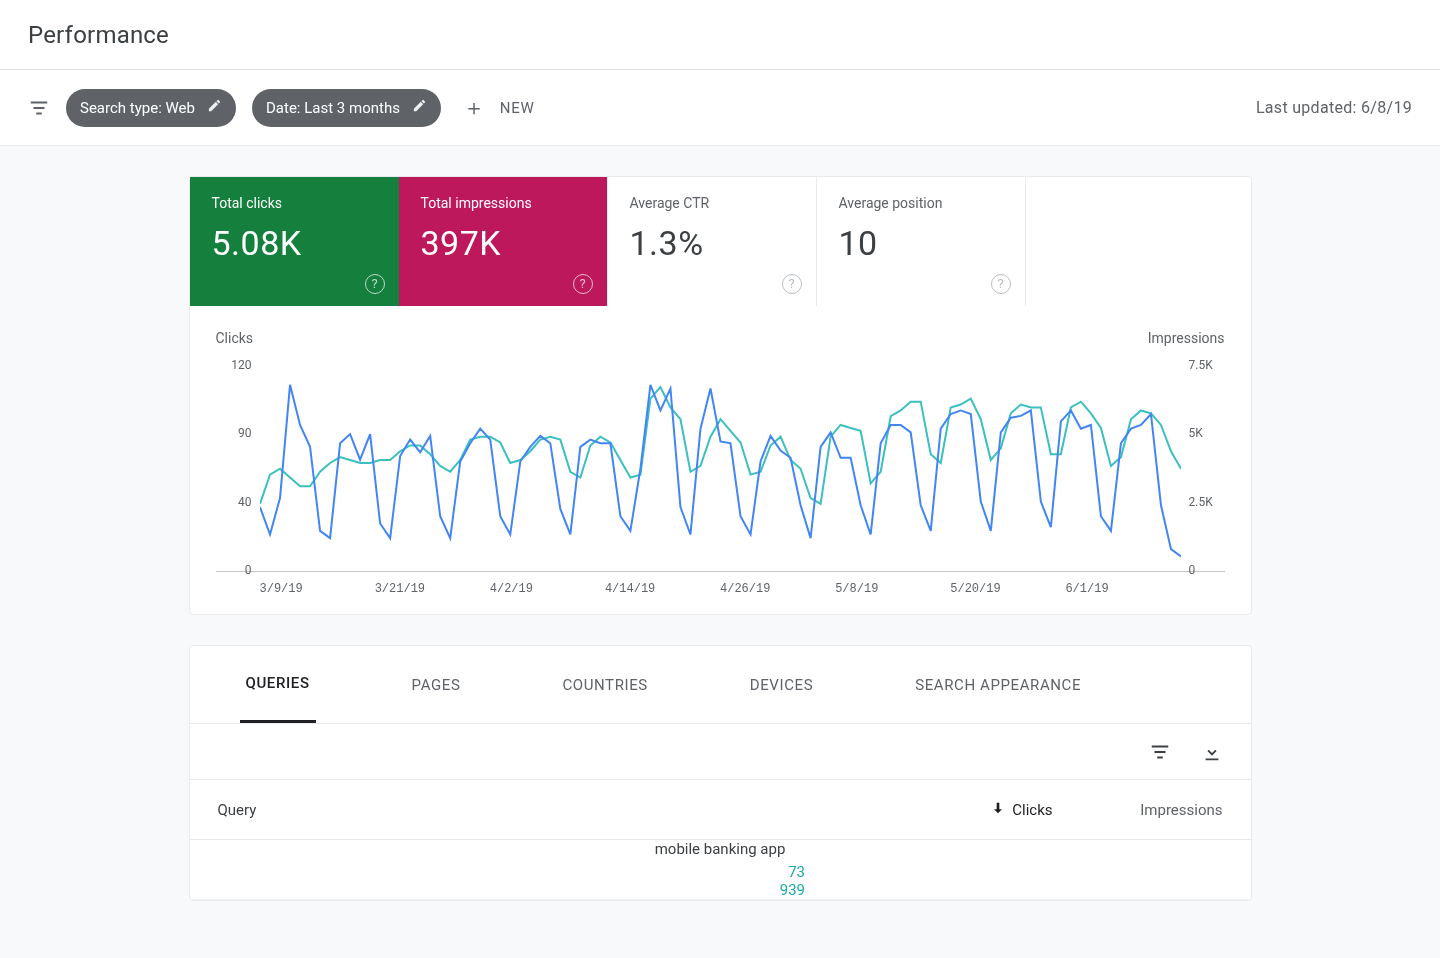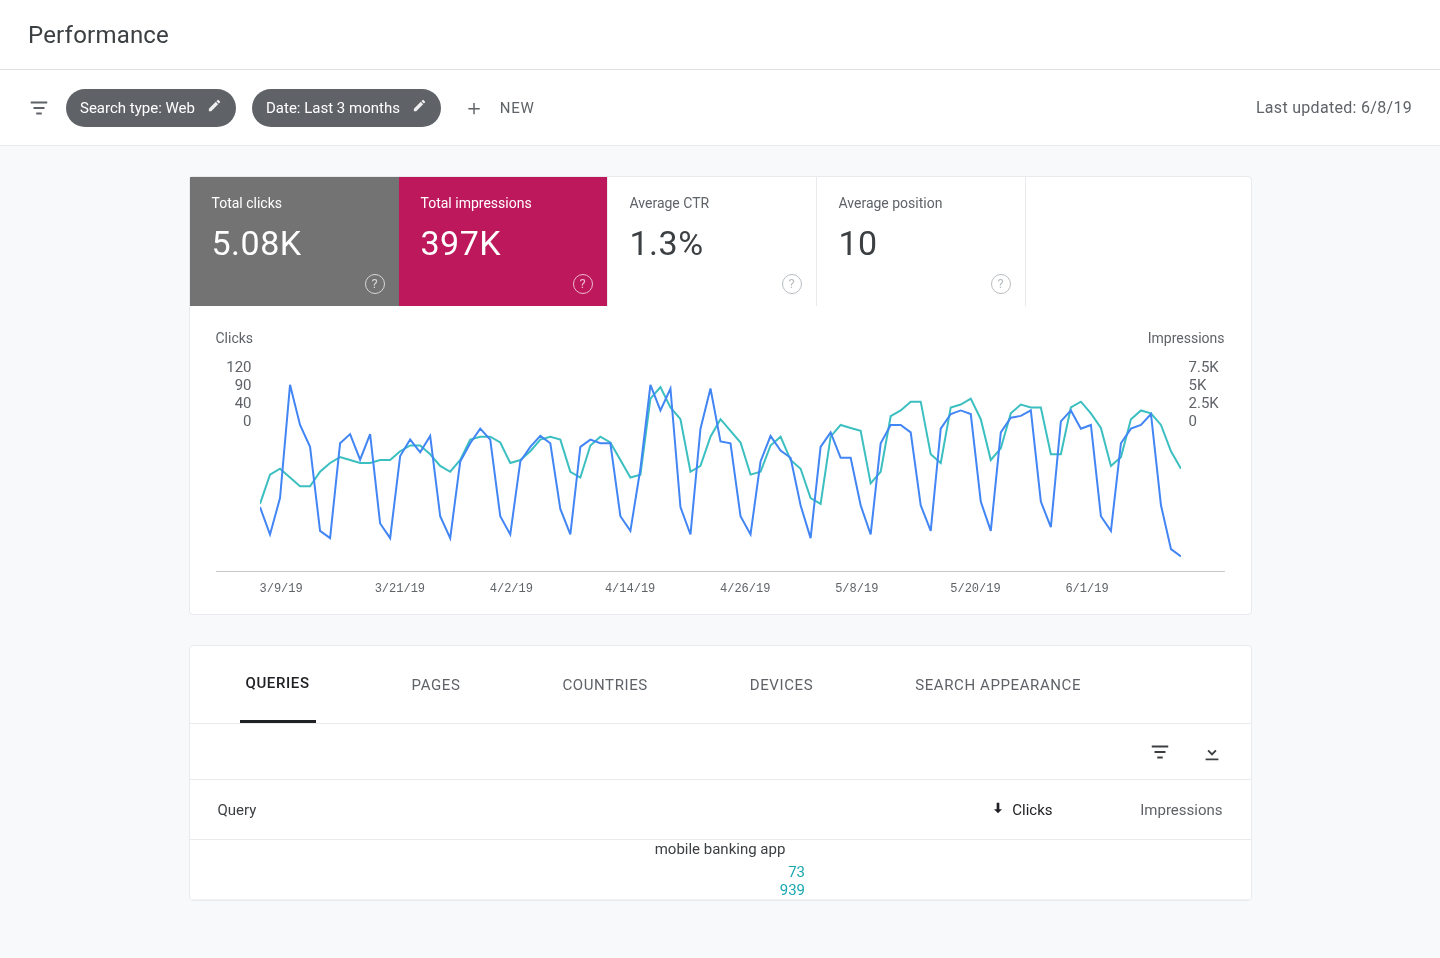--- a/index.html
+++ b/index.html
@@ -71,38 +71,38 @@
     border-right:1px solid #e8eaed; position:relative; cursor:pointer;
   }
   .tile .t-label { font-size:14px; }
   .tile .t-value { font-size:34px; font-weight:400; margin-top:12px; letter-spacing:.5px;}
   .tile .help-icon {
     position:absolute; right:14px; bottom:12px;
     width:20px; height:20px; border:1.6px solid currentColor;
     border-radius:50%; font-size:13px; line-height:17px; text-align:center;
     opacity:.7;
   }
-  .tile.active-clicks { background:#737373; color:#fff; border-right:none;}
+  .tile.active-clicks { background:#15803d; color:#fff; border-right:none;}
   .tile.active-impr   { background:#be185d; color:#fff; }
   .tile.inactive .t-label, .tile.inactive .t-value { color:#5f6368; }
   .tile.inactive .t-value { color:#3c4043; }
   .tile.inactive .help-icon { color:#9aa0a6; }
   .tile:last-child { border-right:1px solid #e8eaed; }
 
   
   .chart-wrap { padding:24px 26px 18px; }
   .axis-titles { display:flex; justify-content:space-between; font-size:14px; color:#5f6368; margin-bottom:6px;}
   .plot {
     position:relative; height:220px;
     border-bottom:1px solid #c7c7c7;
   }
   .y-left, .y-right {
     position:absolute; top:0; bottom:0; width:40px;
-    display:flex; flex-direction:column; 
-    font-size:15px; color:#5f6368;
+    display:flex; flex-direction:column; justify-content:space-between;
+    font-size:12px; color:#5f6368;
   }
   .y-left  { left:-4px;  text-align:right; align-items:flex-end;}
   .y-right { right:-4px; text-align:left;  align-items:flex-start;}
   .y-left span, .y-right span { transform:translateY(6px);}
   .plot svg { position:absolute; left:44px; right:44px; top:0; bottom:0; width:calc(100% - 88px); height:100%;}
   .plot svg path { fill:none; stroke-width:2; }
   .clicks-line { stroke:#4285f4; }
   .impr-line   { stroke:#3cbfc0; }
   .x-axis {
     display:flex; margin:10px 44px 0; font-size:12px; color:#5f6368;font-family:Liberation Mono, monospace;

